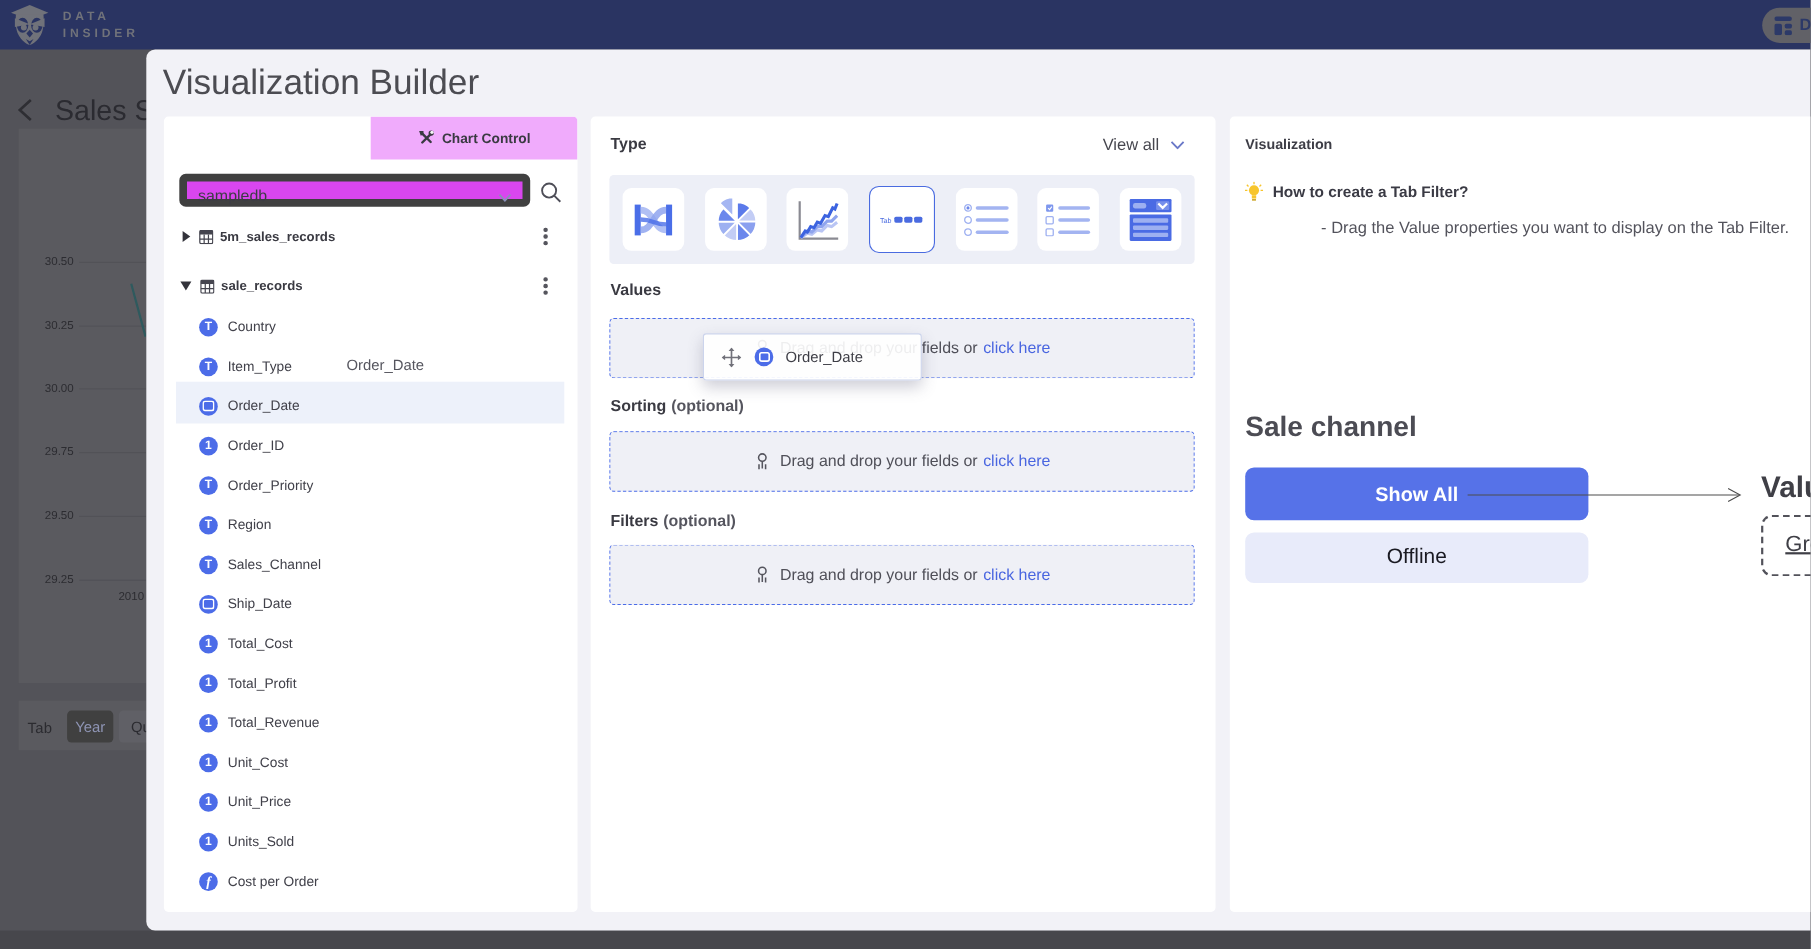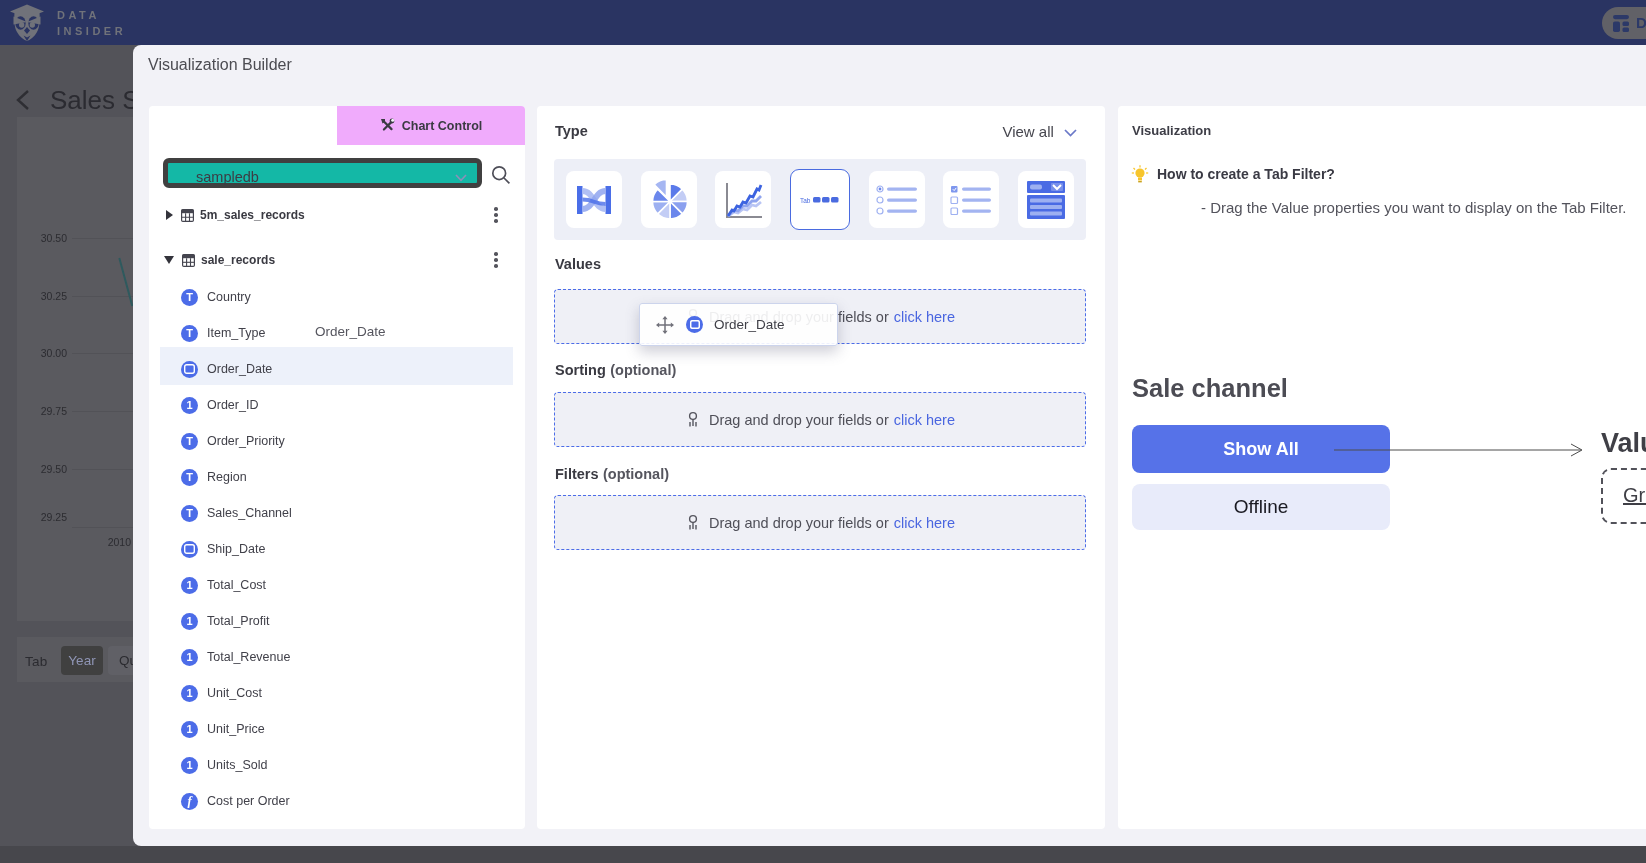--- a/index.html
+++ b/index.html
@@ -20,30 +20,30 @@
   #chartcard { position:absolute; left:17px; top:72px; width:116px; height:504px; background:#5a5a5f; }
   .ylab { position:absolute; right:66px; color:#2c2c31; font-size:10.5px; transform:translateY(-50%); }
   .gline { position:absolute; left:55px; width:61px; height:1px; background:#525257; }
   #tabbar { position:absolute; left:17px; top:592px; width:116px; height:45px; background:#5a5a5f; }
   #tabtxt { position:absolute; left:8px; top:17px; color:#2b2b30; font-size:13.5px; letter-spacing:0.3px; }
   #yearchip { position:absolute; left:44px; top:9px; width:42px; height:29px; background:#404040; border-radius:4px; color:#8f95b5; font-size:13.5px; text-align:center; line-height:29px; }
   #quchip { position:absolute; left:91px; top:9px; width:49px; height:29px; background:#606066; border-radius:4px; color:#2b2b30; font-size:13.5px; line-height:29px; padding-left:11px; }
 
   
   #modal { position:absolute; left:133px; top:45px; width:1513px; height:801px; background:#f2f2f7; border-radius:8px 0 0 8px; }
-  #mtitle { position:absolute; left:15px; top:11px; font-size:16px; color:#4c4c52; }
+  #mtitle { position:absolute; left:15px; top:11px; font-size:32px; color:#4c4c52; }
   .card { position:absolute; background:#fff; border-radius:4px; }
 
   
   #lcard { left:16px; top:61px; width:376px; height:723px; overflow:hidden; }
   .ltab { position:absolute; top:0; width:188px; height:39px; display:flex; align-items:center; justify-content:center; font-size:12.5px; font-weight:bold; }
   #tab-db { left:0; color:#4a6cf0; background:#fff; }
   #tab-cc { left:188px; color:#3a3a42; background:#f0abfc; }
   .ltab svg { margin-right:7px; }
-  #searchbox { position:absolute; left:14px; top:52px; width:319px; height:30px; border:5px solid #404040; border-radius:6px; background:#14b8a6; font-size:14.5px; color:#3c3c44; line-height:28px; padding-left:28px; }
+  #searchbox { position:absolute; left:14px; top:52px; width:319px; height:30px; border:7px solid #404040; border-radius:6px; background:#d946ef; font-size:14.5px; color:#3c3c44; line-height:28px; padding-left:10px; }
   #searchbox svg { position:absolute; right:10px; top:11px; }
   #magicon { position:absolute; left:342px; top:59px; }
 
   .trow { position:absolute; left:0; width:376px; height:22px; display:flex; align-items:center; }
   .trow .tri-r { width:0; height:0; border-left:7px solid #33333b; border-top:5.5px solid transparent; border-bottom:5.5px solid transparent; margin-left:17px; }
   .trow .tri-d { width:0; height:0; border-top:8px solid #33333b; border-left:5.5px solid transparent; border-right:5.5px solid transparent; margin-left:15px; }
   .trow .tname { font-size:12px; font-weight:bold; color:#3a3a42; margin-left:6px; }
   .trow svg { margin-left:8px; }
   .kebab { position:absolute; left:345px; width:4px; }
   .kebab i { display:block; width:3.6px; height:3.6px; border-radius:50%; background:#55555d; margin-bottom:2.6px; }
@@ -71,21 +71,21 @@
   #chip { position:absolute; left:102px; top:197px; width:199px; height:43px; background:rgba(255,255,255,0.9); border:1px solid #ccd4ec; border-radius:3px; box-shadow:0 6px 14px rgba(80,80,110,0.28); display:flex; align-items:center; z-index:3; }
   #chip .cicon { width:17px; height:17px; border-radius:50%; background:#4c6ce8; margin-left:12px; position:relative; flex:none; }
   #chip .ctxt { font-size:13.5px; color:#3e3e46; margin-left:11px; }
 
   
   #rcard { left:985px; top:61px; width:528px; height:723px; border-radius:4px 0 0 4px; }
   #viz { position:absolute; left:14px; top:17px; font-size:13px; font-weight:bold; color:#3d3d46; }
   #howto { position:absolute; left:39px; top:60px; font-size:14px; font-weight:bold; color:#3a3a44; }
   #howsub { position:absolute; left:37px; top:93px; font-size:15px; color:#53535c;margin-left:46px; }
   #salechan { position:absolute; left:14px; top:268px; font-size:25.5px; font-weight:600; color:#4c4c54; }
-  .btn { position:absolute; left:14px; width:258px; border-radius:8px; display:flex; align-items:center; justify-content:center; }
+  .btn { position:absolute; left:14px; width:312px; border-radius:8px; display:flex; align-items:center; justify-content:center; }
   #btn-show { top:319px; height:48px; background:#5672e8; color:#fff; font-size:18px; font-weight:bold; }
   #btn-off  { top:378px; height:46px; background:#e8ebfa; color:#1a1a22; font-size:19px; }
   #btn-on   { top:432px; height:47px; background:#e8ebfa; color:#1a1a22; font-size:19px; }
 
   
   #values-ann { position:absolute; left:1468px; top:383px; font-size:27px; font-weight:bold; color:#3f3f46; white-space:nowrap; }
   #groupbox { position:absolute; left:1468px; top:423px; width:140px; height:56px; border:2px dashed #52525a; border-radius:10px; }
   #groupbox span { position:absolute; left:20px; top:14px; font-size:20px; color:#3f3f46; text-decoration:underline; white-space:nowrap; }
 </style>
 </head>
@@ -95,21 +95,21 @@
   <div id="pagehead">Sales Sal</div>
   <svg class="abs" style="left:13px; top:43px;" width="20" height="24">
       <polyline points="15,3 5,12 15,21" fill="none" stroke="#2e2e33" stroke-width="2.4"></polyline>
     </svg>
   <div id="chartcard">
     <div class="ylab" style="top:121px;">30.50</div>
     <div class="ylab" style="top:179px;">30.25</div>
     <div class="ylab" style="top:236px;">30.00</div>
     <div class="ylab" style="top:294px;">29.75</div>
     <div class="ylab" style="top:352px;">29.50</div>
-    <div class="ylab" style="top:400px;text-align:center;">29.25</div>
+    <div class="ylab" style="top:410px;text-align:center;">29.25</div>
     <div class="gline" style="top:121px;"></div>
     <div class="gline" style="top:179px;"></div>
     <div class="gline" style="top:236px;"></div>
     <div class="gline" style="top:294px;"></div>
     <div class="gline" style="top:352px;"></div>
     <div class="gline" style="top:410px;"></div>
     <div class="ylab" style="right:2px; top:419px; transform:none;">2010</div>
     <svg class="abs" style="left:100px; top:138px;" width="18" height="55">
         <polyline points="2.3,2.9 15.3,51" fill="none" stroke="#2e5a5e" stroke-width="2"></polyline>
       </svg>

